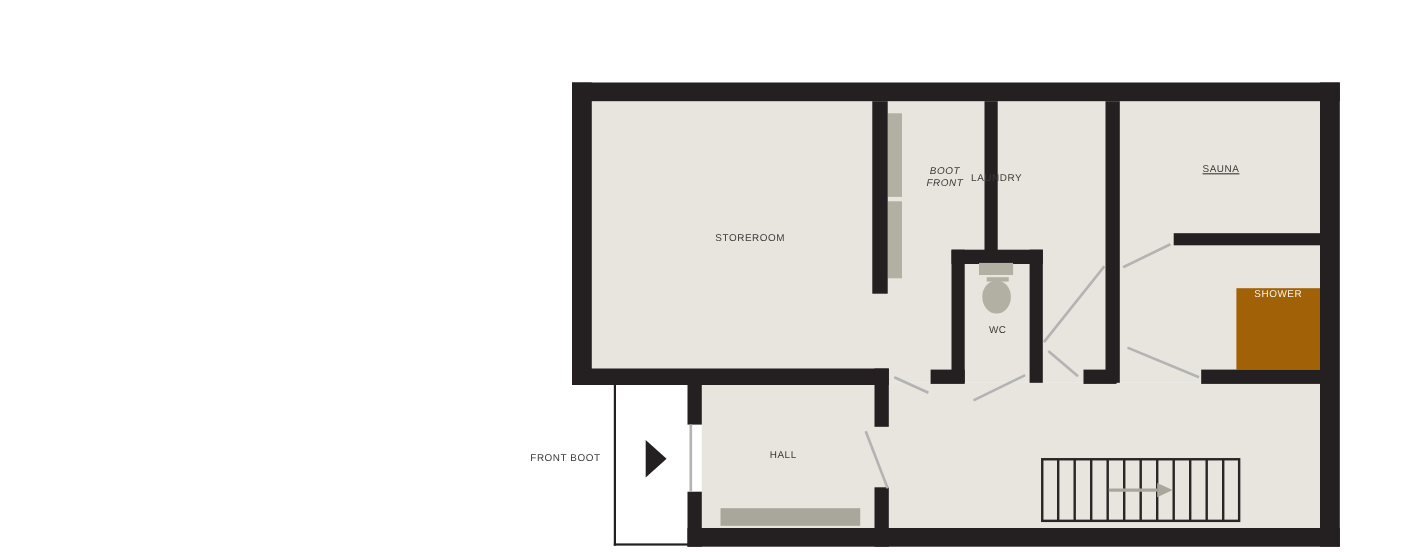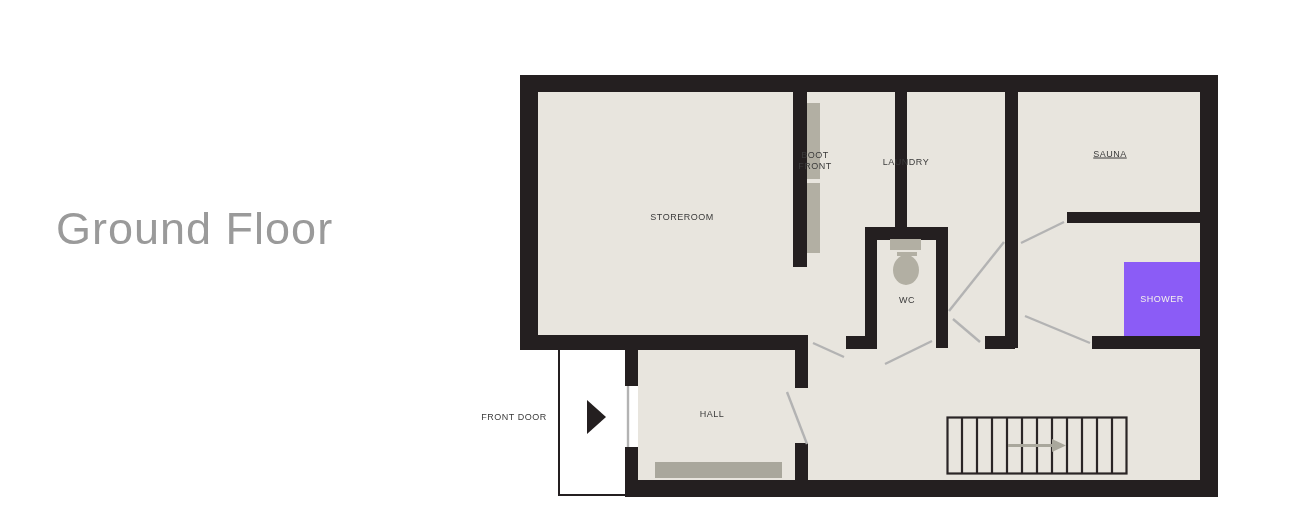--- a/index.html
+++ b/index.html
@@ -11,42 +11,41 @@
   .wall{position:absolute;background:#241f20;}
   .furn{position:absolute;background:#b2afa3;}
   .room-label{
     position:absolute;transform:translate(-50%,-50%);
     font-size:9px;letter-spacing:0.5px;color:#3a3a3a;
     white-space:nowrap;text-align:center;line-height:11px;
   }
   .room-label.two-line{white-space:pre-line;}
   #shower-box{
     position:absolute;left:1124px;top:262px;width:76px;height:74px;
-    background:#8b5cf6;display:flex;align-items:center;justify-content:center;
+    background:#a16207;display:flex;align-items:flex-start;justify-content:center;
   }
   #shower-box .room-label{
     position:static;transform:none;color:#f4f2ec;
   }
   #title{
     position:absolute;left:56px;top:203px;
     font-size:45px;font-weight:300;color:#9a9a9a;letter-spacing:1px;
     white-space:nowrap;
   }
   #porch{
     position:absolute;left:558px;top:348px;width:66px;height:146px;
     background:#ffffff;border-left:2px solid #241f20;border-bottom:2px solid #241f20;
   }
   svg.overlay{position:absolute;left:0;top:0;pointer-events:none;}
 </style>
 </head>
 <body>
 
 <div id="stage">
 
-  <div id="title">Ground Floor</div>
 
   <div class="floor" style="left:538px;top:92px;width:662px;height:256px;"></div>
   <div class="floor" style="left:638px;top:348px;width:562px;height:133px;"></div>
 
   <div class="furn" style="left:807px;top:103px;width:13px;height:76px;"></div>
   <div class="furn" style="left:807px;top:183px;width:13px;height:70px;"></div>
   <div class="furn" style="left:655px;top:462px;width:127px;height:16px;background:#a9a79c;"></div>
   <div id="shower-box">
     <span class="room-label">SHOWER</span>
   </div>
@@ -110,20 +109,20 @@
       <g>
         <line x1="1008" y1="445.5" x2="1052" y2="445.5" stroke="#a9a79c" stroke-width="3"></line>
         <polygon points="1052,439 1052,452 1066,445.5" fill="#a9a79c"></polygon>
       </g>
     </g>
 
     <polygon points="587,400 587,434 606,417" fill="#241f20"></polygon>
   </svg>
 
   <div class="room-label" style="left:682px;top:217px;">STOREROOM</div>
-  <div class="room-label two-line" style="left:815px;top:161px;"><span>BOOT</span><br><span>FRONT</span></div>
+  <div class="room-label two-line" style="left:859px;top:161px;font-style:italic;"><span>BOOT</span><br><span>FRONT</span></div>
   <div class="room-label" style="left:906px;top:162px;">LAUNDRY</div>
   <div class="room-label" style="left:1110px;top:154px;text-decoration:underline;">SAUNA</div>
   <div class="room-label" style="left:907px;top:300px;">WC</div>
   <div class="room-label" style="left:712px;top:414px;">HALL</div>
-  <div class="room-label" style="left:514px;top:417px;">FRONT DOOR</div>
+  <div class="room-label" style="left:514px;top:417px;">FRONT BOOT</div>
 
 </div>
 
 </body></html>

